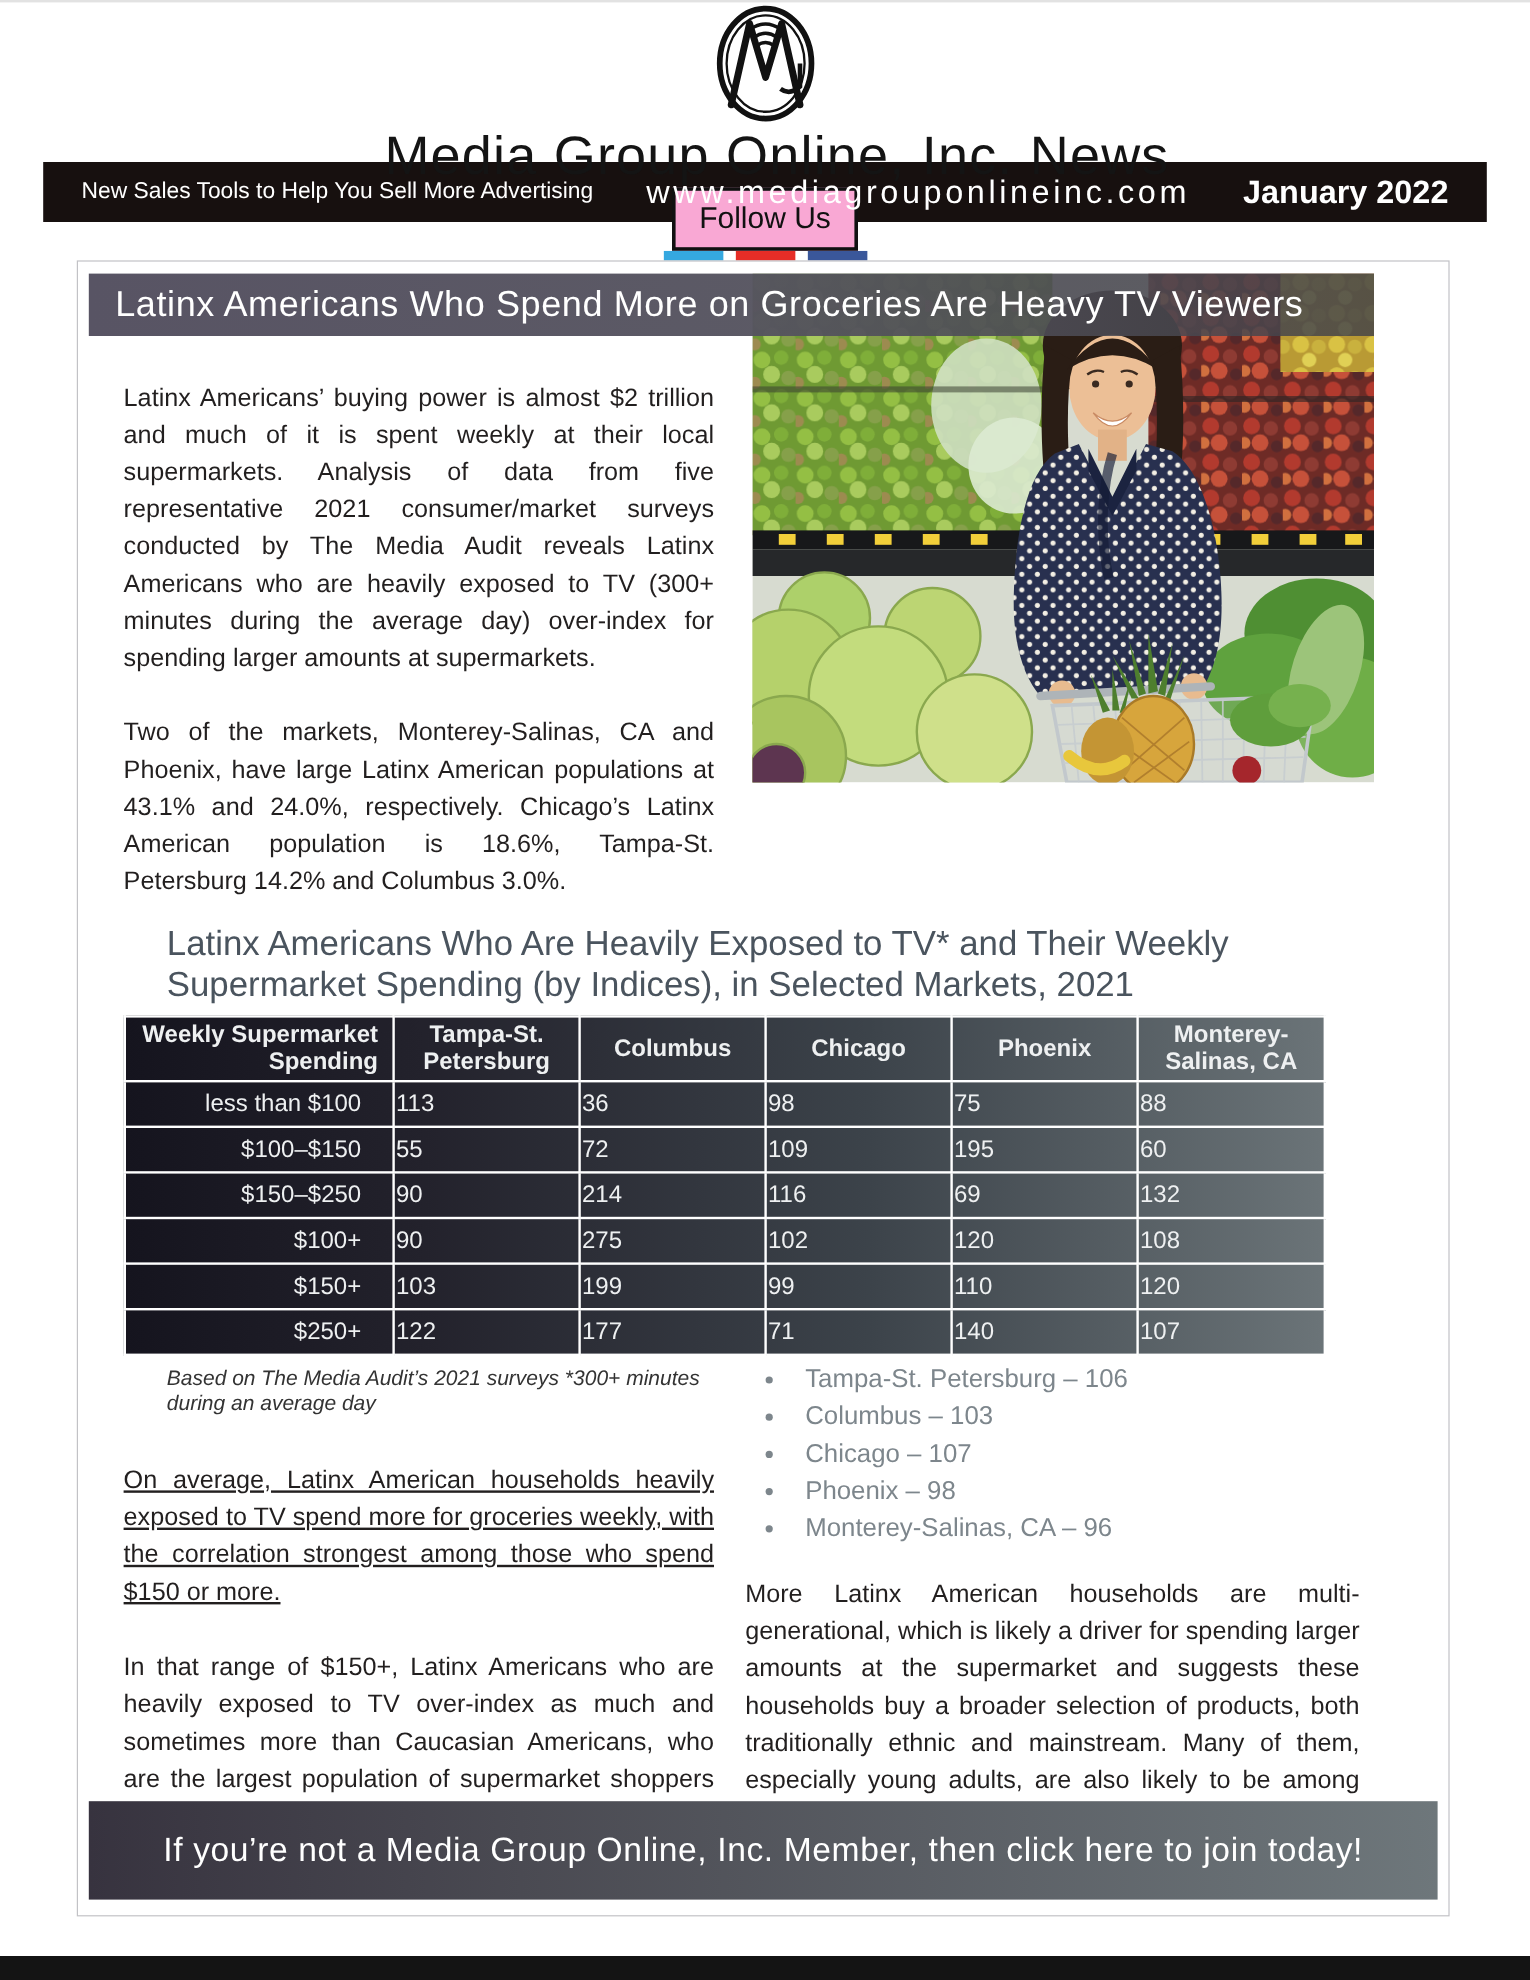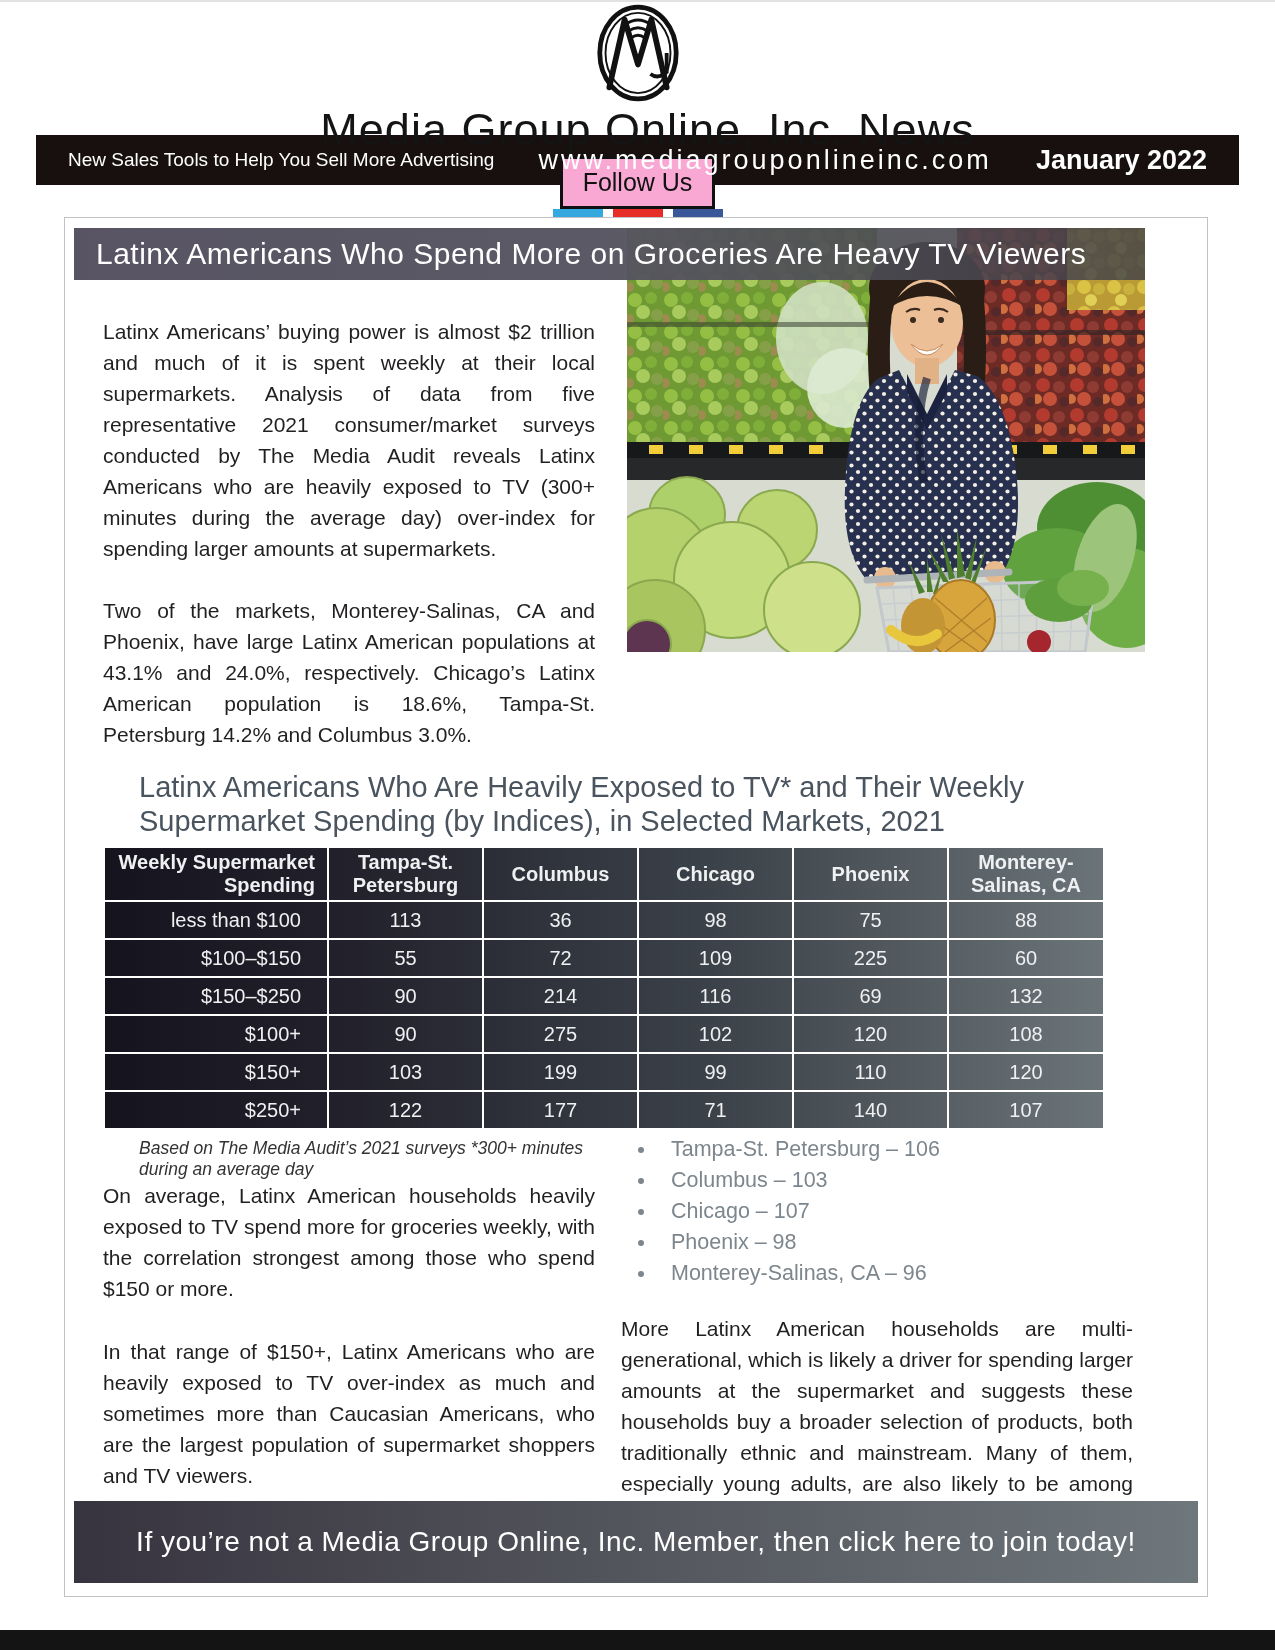--- a/index.html
+++ b/index.html
@@ -34,26 +34,26 @@
   .para{font-size:21px;line-height:31px;color:#221f1f;text-align:justify;}
   .intro{margin:36px 0 0 38px;width:492px;position:relative;z-index:2;}
   .intro .p2{margin-top:31px;}
   .table-sec{margin:20px 0 0 38px;width:1000px;}
   .tbl-title{font-size:29px;line-height:34px;color:#4a545e;width:900px;margin:0 0 8px 36px;}
   table.spend{width:1000px;border-collapse:collapse;table-layout:fixed;
     background:linear-gradient(90deg,#15141e 0%,#23222c 25%,#3c434a 62%,#6b7478 100%);}
   table.spend th,table.spend td{border:2px solid #fff;color:#eef0f1;}
   table.spend th{font-weight:bold;font-size:20px;line-height:23px;height:48px;padding:2px 12px;text-align:center;}
   table.spend th.rowhead{text-align:right;}
-  table.spend td{font-size:20px;height:34px;text-align:center;}
+  table.spend td{font-size:20px;height:34px;}
   table.spend td.rowhead{text-align:right;padding-right:26px;}
   .bottom{display:flex;margin:0 0 0 38px;}
   .bottom-left{width:492px;flex:0 0 auto;}
   .footnote{font-style:italic;font-size:17.5px;color:#333;margin:8px 0 0 36px;}
-  .bottom-left .p3{}
+  .bottom-left .p3{margin-top:38px;text-decoration:underline;}
   .bottom-left .p4{margin-top:32px;}
   .bottom-right{width:512px;margin-left:26px;flex:0 0 auto;}
   ul.bullets{list-style:disc;margin:4px 0 0 36px;padding:0;color:#7d868c;font-size:21.5px;line-height:31px;}
   ul.bullets li{padding-left:14px;}
   .bottom-right .p5{margin-top:24px;}
   
   .cta{position:absolute;left:9px;right:9px;bottom:13px;height:82px;
     background:linear-gradient(90deg,#37333f 0%,#4a4a52 32%,#6e777b 100%);
     display:flex;align-items:center;justify-content:center;cursor:pointer;}
   .cta-text{color:#fff;font-size:28px;letter-spacing:.5px;}
@@ -263,21 +263,21 @@
             <td>36</td>
             <td>98</td>
             <td>75</td>
             <td>88</td>
           </tr>
           <tr>
             <td class="rowhead">$100–$150</td>
             <td>55</td>
             <td>72</td>
             <td>109</td>
-            <td>225</td>
+            <td>195</td>
             <td>60</td>
           </tr>
           <tr>
             <td class="rowhead">$150–$250</td>
             <td>90</td>
             <td>214</td>
             <td>116</td>
             <td>69</td>
             <td>132</td>
           </tr>

